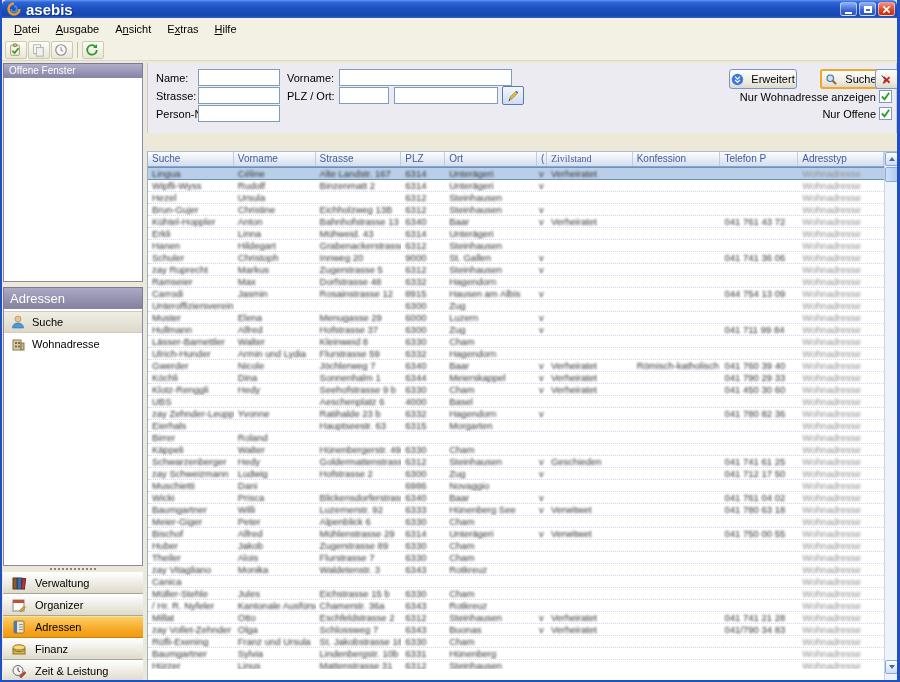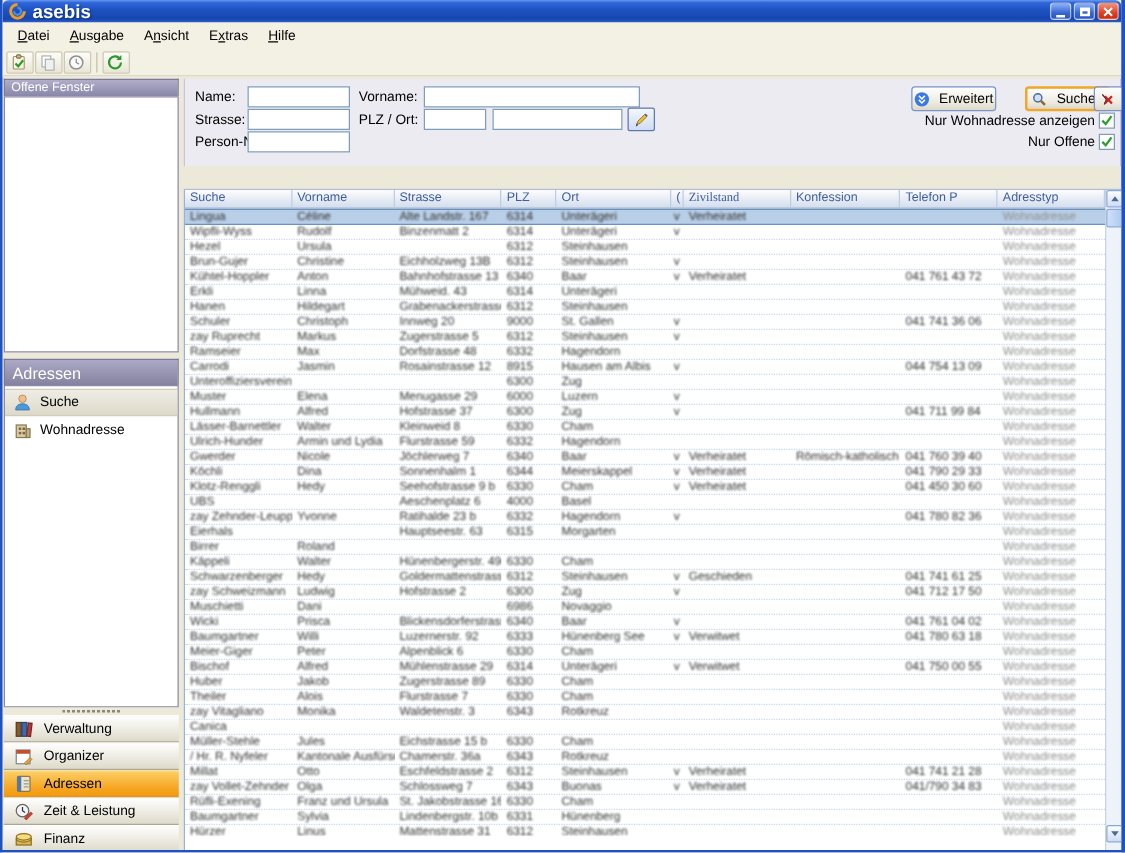--- a/index.html
+++ b/index.html
@@ -226,36 +226,36 @@
                 <line x1="8" y1="5.5" x2="12" y2="5.5" stroke="#999"></line>
                 <line x1="8" y1="8" x2="12" y2="8" stroke="#999"></line>
                 <line x1="8" y1="10.5" x2="12" y2="10.5" stroke="#999"></line>
               </svg>
             </span>
             <span>Adressen</span>
           </div>
           <div class="nav-item">
             <span class="icon16">
               <svg viewBox="0 0 16 16">
-                <circle cx="7" cy="7.5" r="5" fill="#f4f4f4" stroke="#666"></circle>
-                <path d="M7 4.5v3l2 1.5" stroke="#333" fill="none"></path>
-                <path d="M8.5 13.5l5-5 1.5 1.5-5 5z" fill="#d04030" stroke="#8a2418" stroke-width=".5"></path>
+                <rect x="2" y="8" width="12" height="5" fill="#d8b850" stroke="#907020"></rect>
+                <ellipse cx="8" cy="8" rx="6" ry="2.6" fill="#eccc60" stroke="#907020"></ellipse>
+                <ellipse cx="8" cy="6.4" rx="6" ry="2.6" fill="#f4dc80" stroke="#907020"></ellipse>
               </svg>
             </span>
-            <span>Zeit &amp; Leistung</span>
+            <span>Finanz</span>
           </div>
           <div class="nav-item">
             <span class="icon16">
               <svg viewBox="0 0 16 16">
-                <rect x="2" y="8" width="12" height="5" fill="#d8b850" stroke="#907020"></rect>
-                <ellipse cx="8" cy="8" rx="6" ry="2.6" fill="#eccc60" stroke="#907020"></ellipse>
-                <ellipse cx="8" cy="6.4" rx="6" ry="2.6" fill="#f4dc80" stroke="#907020"></ellipse>
+                <circle cx="7" cy="7.5" r="5" fill="#f4f4f4" stroke="#666"></circle>
+                <path d="M7 4.5v3l2 1.5" stroke="#333" fill="none"></path>
+                <path d="M8.5 13.5l5-5 1.5 1.5-5 5z" fill="#d04030" stroke="#8a2418" stroke-width=".5"></path>
               </svg>
             </span>
-            <span>Finanz</span>
+            <span>Zeit &amp; Leistung</span>
           </div>
         </div>
     </div>
     <div class="gap"></div>
     <div class="main">
 
 
       <div class="form-area">
         <label class="f-label" style="left:8px;top:9px">Name:</label>
         <input class="f-input" style="left: 50px; top: 6px; width: 82px;" value="">

